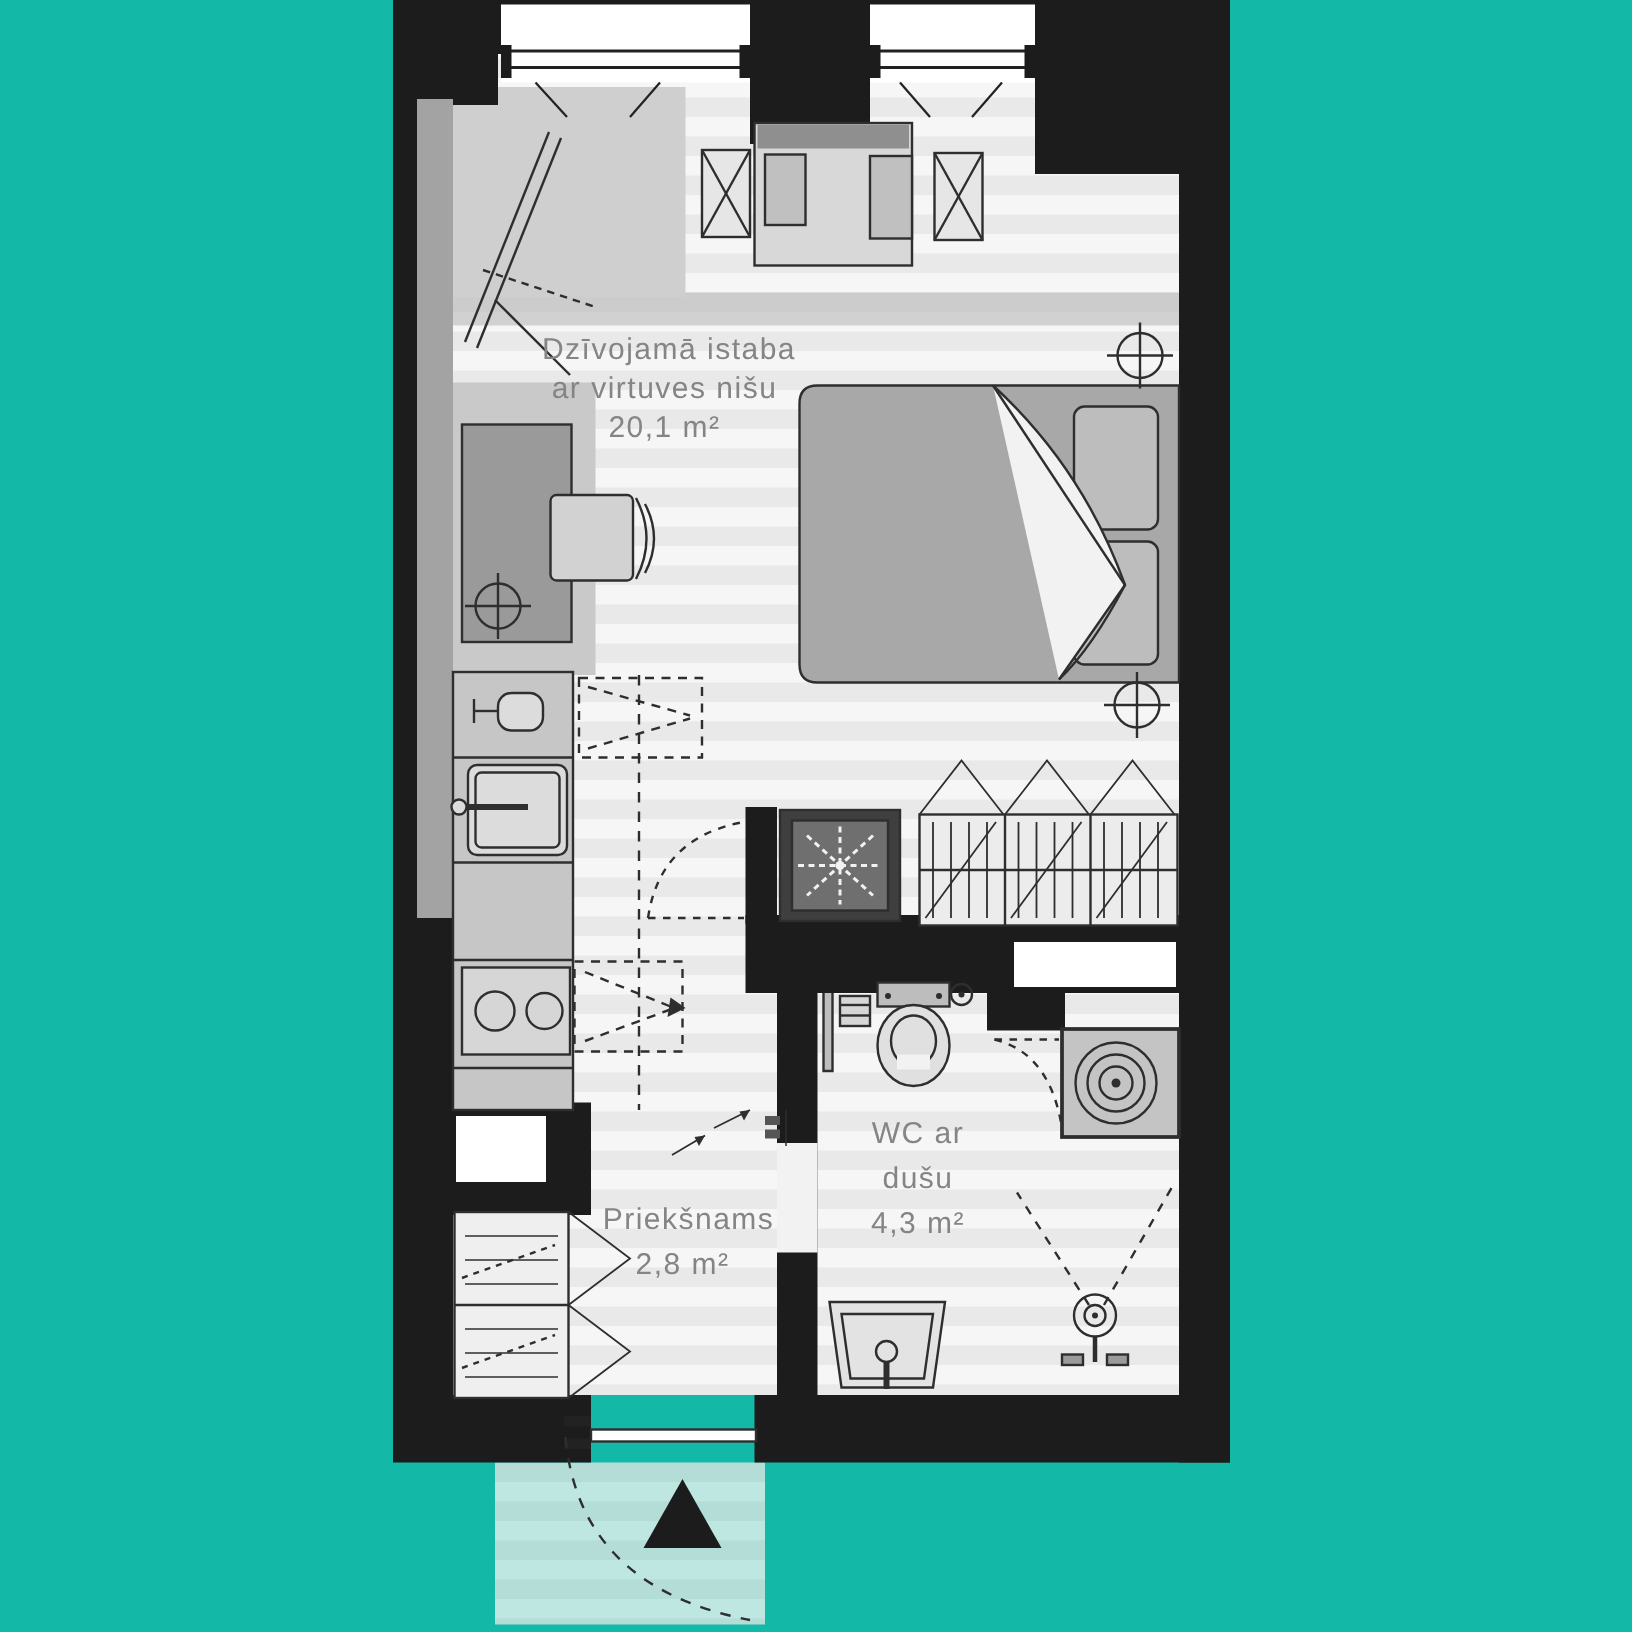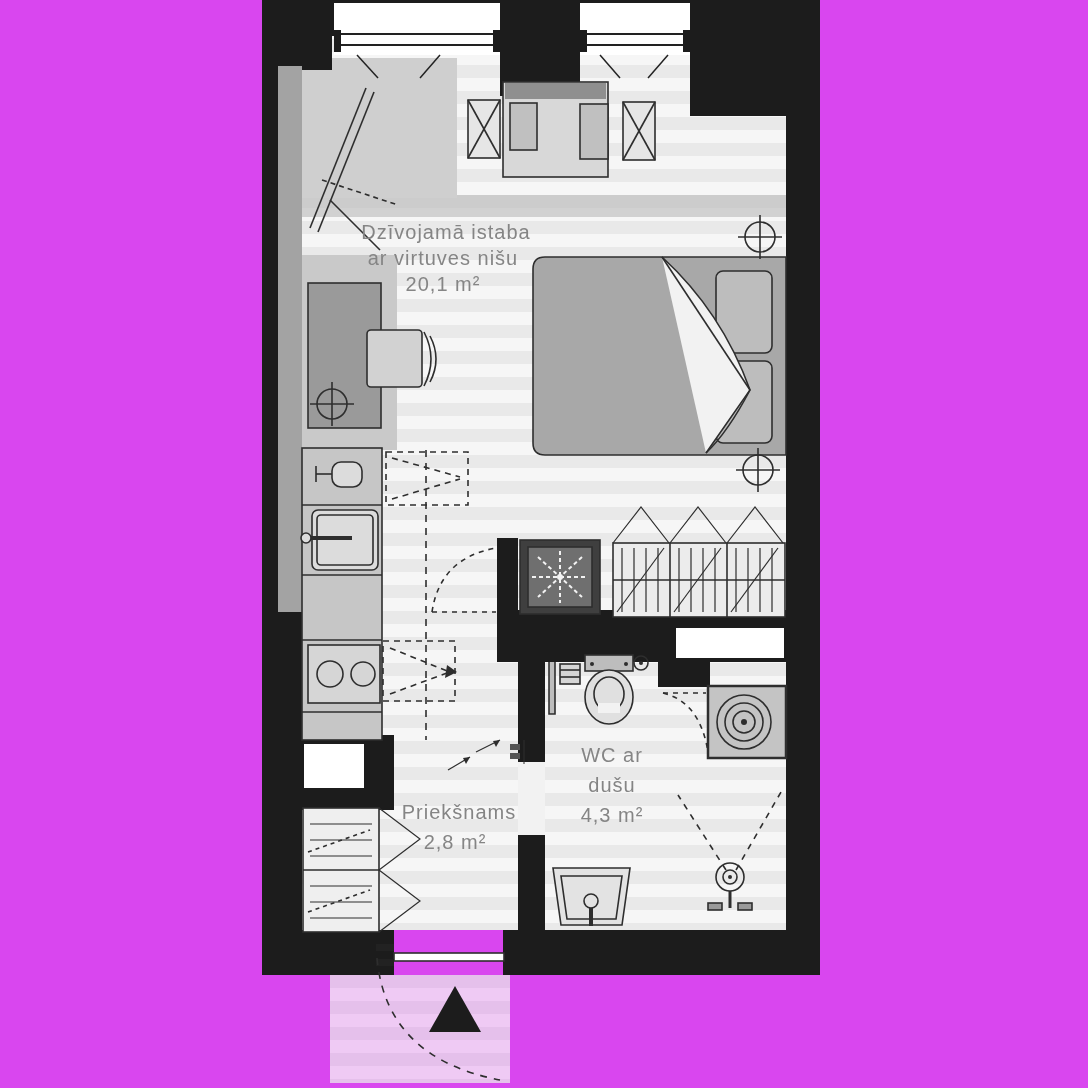--- a/index.html
+++ b/index.html
@@ -1,16 +1,16 @@
 <!DOCTYPE html>
 <html><head>
 <meta charset="utf-8">
 <style>
   html,body{margin:0;padding:0;background:#ffffff;}
-  .canvas{position:relative;width:1088px;height:1088px;background:#d946ef;overflow:hidden;
+  .canvas{position:relative;width:1088px;height:1088px;background:#14b8a6;overflow:hidden;
           font-family:"Liberation Sans", sans-serif;}
   svg text.room-label{fill:#858585;font-family:"Liberation Sans",sans-serif;
           font-size:20px;letter-spacing:1px;text-anchor:middle;}
   svg{display:block;}
 </style>
 </head>
 <body>
 
 <div class="canvas">
 <svg width="1088" height="1088" viewBox="0 0 1088 1088">

